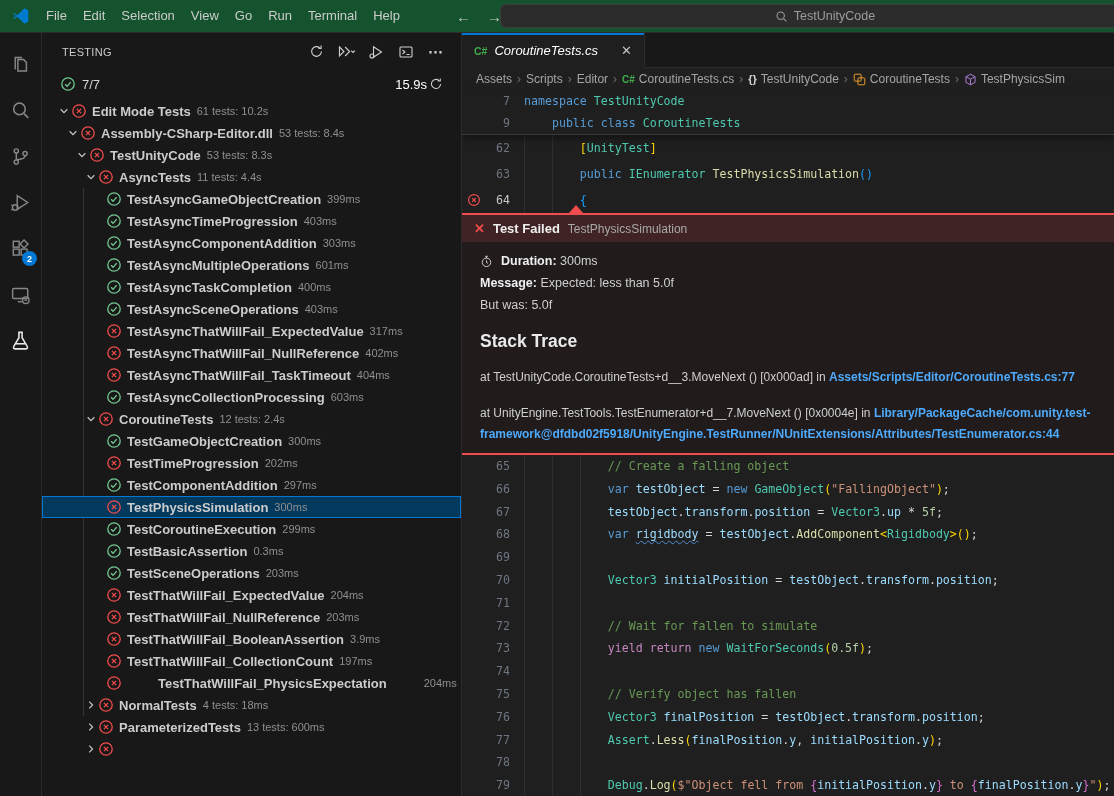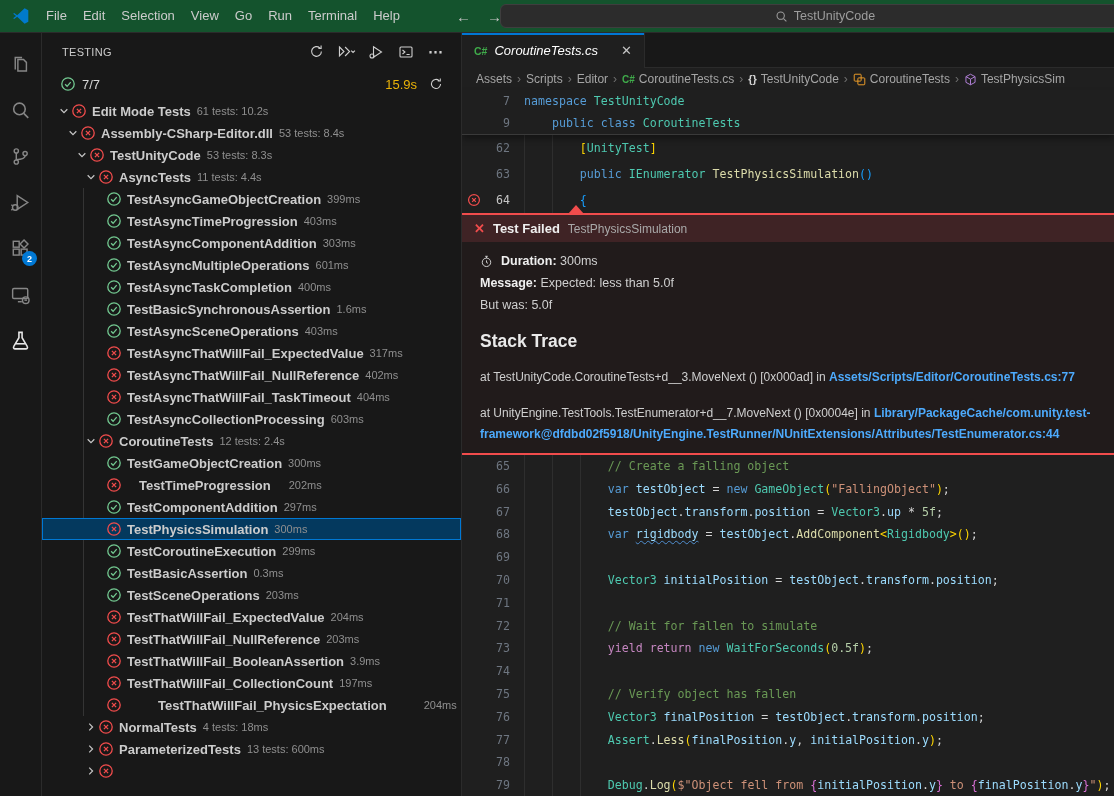--- a/index.html
+++ b/index.html
@@ -24,21 +24,21 @@
   
   .sidebar{position:absolute;left:42px;top:33px;width:420px;height:763px;background:#181818;border-right:1px solid #2b2b2b;overflow:hidden;z-index:4}
   .side-header{display:flex;align-items:center;height:37px;padding:0 14px 0 20px}
   .side-title{font-size:11px;letter-spacing:.3px;color:#cccccc}
   .side-actions{margin-left:auto;display:flex;gap:8px;align-items:center;color:#cfcfcf}
   .icon-btn{width:22px;height:22px;display:flex;align-items:center;justify-content:center;border-radius:4px;position:relative}
   .more-dots{font-size:15px;font-weight:700;letter-spacing:1px;color:#cfcfcf}
   .filter{margin:4px 18px 0 18px;height:26px;background:#313131;border:1px solid #3e3e3e;border-radius:3px;display:flex;align-items:center;padding:0 8px;color:#989898;font-size:12.5px}
   .filter .txt{flex:1;white-space:nowrap;overflow:hidden}
   .summary{display:flex;align-items:center;height:28px;padding:0 18px;font-size:13px;color:#d6d6d6}
-  .summary .right{margin-left:auto;display:flex;align-items:center;gap:12px;color:#eab308}
+  .summary .right{margin-left:auto;display:flex;align-items:center;gap:2px;color:#ffffff}
   .tree{position:relative;margin-top:2px}
   .tguide{position:absolute;left:41px;width:1px;background:#343434;z-index:0}
   .trow{position:relative;display:flex;align-items:center;height:22px;font-size:13px;white-space:nowrap;z-index:1}
   .trow.sel{background:#04395e;outline:1px solid #0078d4;outline-offset:-1px}
   .chev{width:15px;height:16px;display:flex;align-items:center;justify-content:center;color:#c5c5c5;flex:0 0 auto}
   .ticon{width:16px;height:16px;margin-right:5px;flex:0 0 auto}
   .tlabel{font-weight:600;color:#cccccc}
   .tmeta{margin-left:6px;font-size:11px;color:#8f8f8f;font-weight:400}
 
   
@@ -308,28 +308,20 @@
             <path d="M5.1 8.3l2 2 3.6-4.2"></path>
           </svg>
           <span class="tlabel">TestAsyncTaskCompletion</span>
           <span class="tmeta">400ms</span>
         </div>
         <div class="trow" style="padding-left: 64px;">
           <svg class="ticon" viewBox="0 0 16 16" fill="none" stroke="#73c991" stroke-width="1.3">
             <circle cx="8" cy="8" r="6.2"></circle>
             <path d="M5.1 8.3l2 2 3.6-4.2"></path>
           </svg>
-          <span class="tlabel">TestBasicSynchronousAssertion</span>
-          <span class="tmeta">1.6ms</span>
-        </div>
-        <div class="trow" style="padding-left: 64px;">
-          <svg class="ticon" viewBox="0 0 16 16" fill="none" stroke="#73c991" stroke-width="1.3">
-            <circle cx="8" cy="8" r="6.2"></circle>
-            <path d="M5.1 8.3l2 2 3.6-4.2"></path>
-          </svg>
           <span class="tlabel">TestAsyncSceneOperations</span>
           <span class="tmeta">403ms</span>
         </div>
         <div class="trow" style="padding-left: 64px;">
           <svg class="ticon" viewBox="0 0 16 16" fill="none" stroke="#f14c4c" stroke-width="1.3">
             <circle cx="8" cy="8" r="6.2"></circle>
             <path d="M5.9 5.9l4.2 4.2M10.1 5.9l-4.2 4.2"></path>
           </svg>
           <span class="tlabel">TestAsyncThatWillFail_ExpectedValue</span>
           <span class="tmeta">317ms</span>
@@ -372,21 +364,21 @@
           <span class="tmeta">12 tests: 2.4s</span>
         </div>
         <div class="trow" style="padding-left: 64px;">
           <svg class="ticon" viewBox="0 0 16 16" fill="none" stroke="#73c991" stroke-width="1.3">
             <circle cx="8" cy="8" r="6.2"></circle>
             <path d="M5.1 8.3l2 2 3.6-4.2"></path>
           </svg>
           <span class="tlabel">TestGameObjectCreation</span>
           <span class="tmeta">300ms</span>
         </div>
-        <div class="trow" style="padding-left: 64px; gap: 12px;">
+        <div class="trow" style="padding-left: 64px;">
           <svg class="ticon" viewBox="0 0 16 16" fill="none" stroke="#f14c4c" stroke-width="1.3">
             <circle cx="8" cy="8" r="6.2"></circle>
             <path d="M5.9 5.9l4.2 4.2M10.1 5.9l-4.2 4.2"></path>
           </svg>
           <span class="tlabel">TestTimeProgression</span>
           <span class="tmeta">202ms</span>
         </div>
         <div class="trow" style="padding-left: 64px;">
           <svg class="ticon" viewBox="0 0 16 16" fill="none" stroke="#73c991" stroke-width="1.3">
             <circle cx="8" cy="8" r="6.2"></circle>

